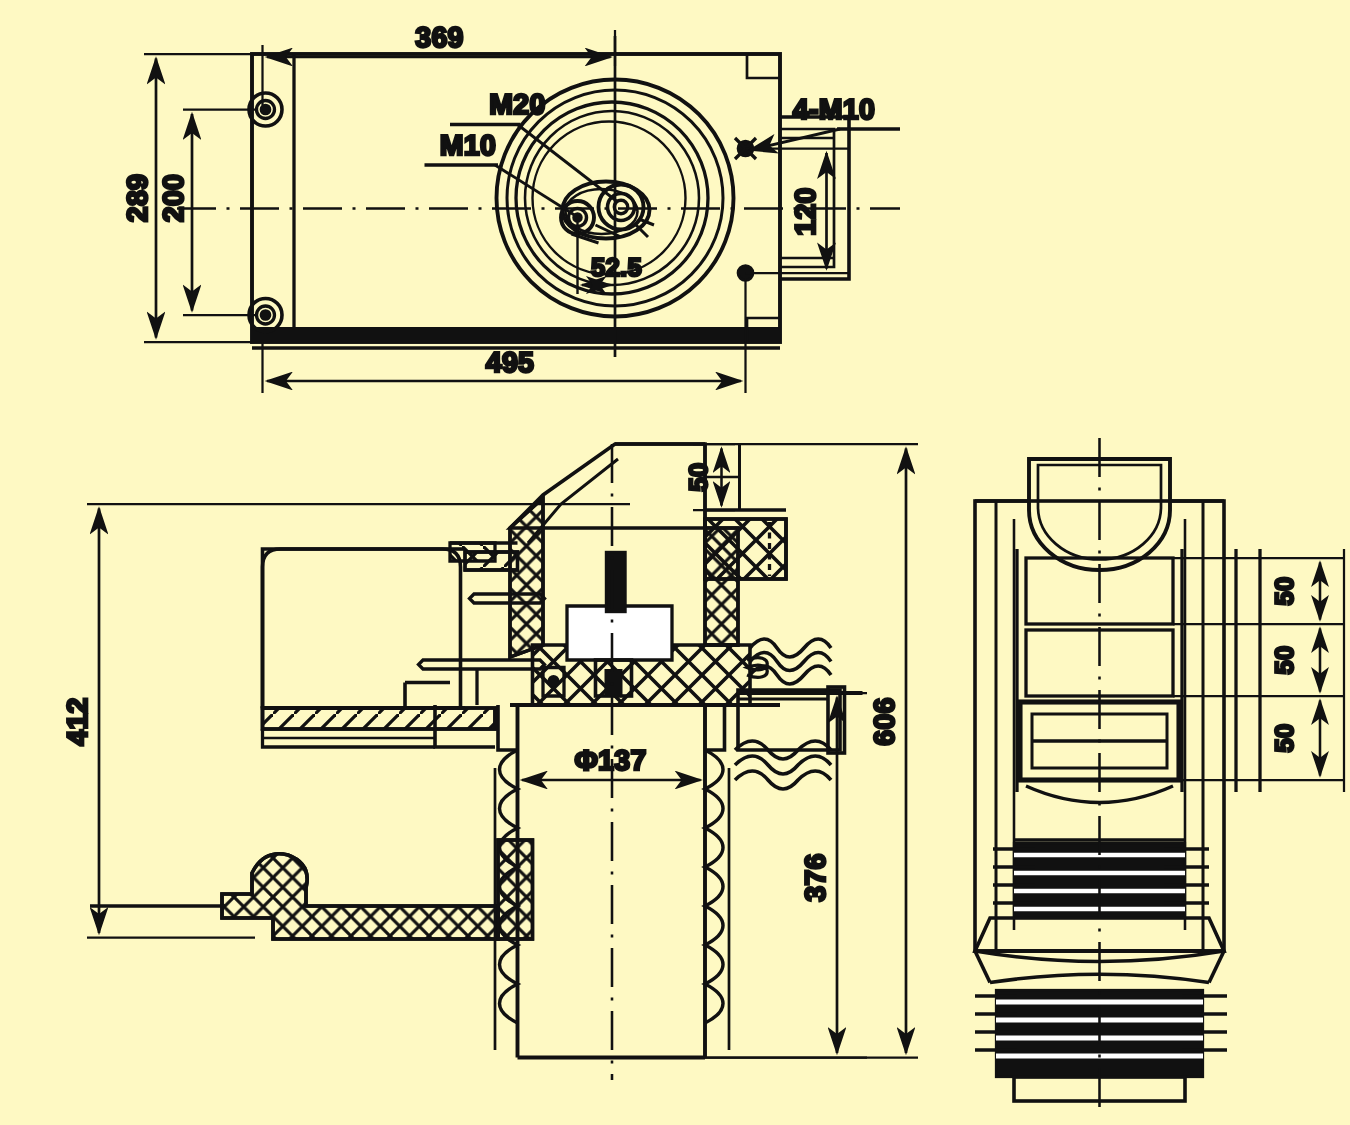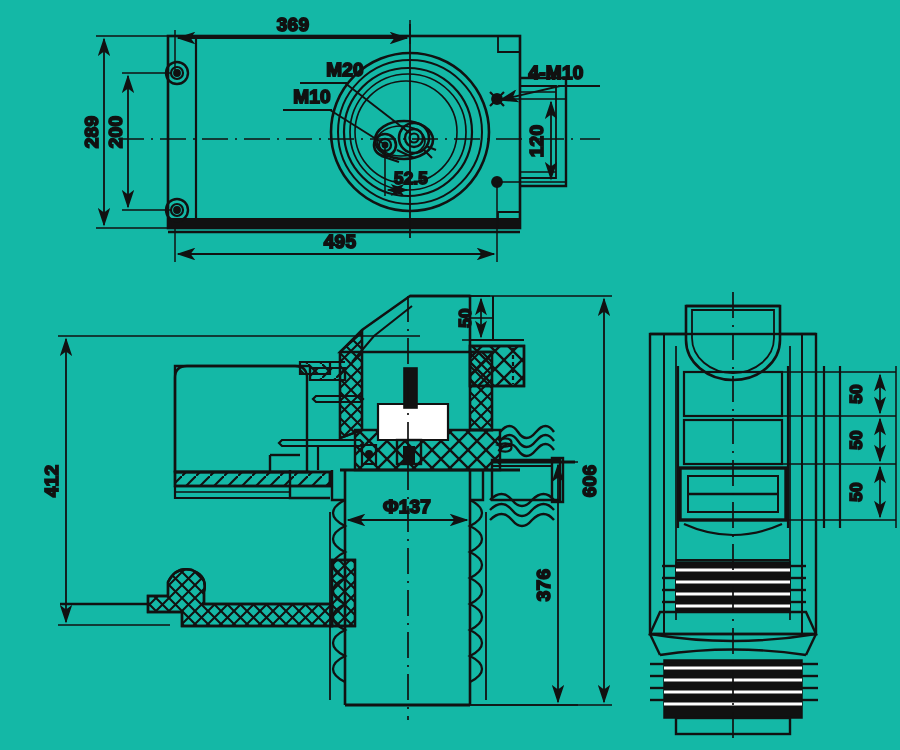--- a/index.html
+++ b/index.html
@@ -3,21 +3,21 @@
 <meta charset="utf-8">
 <title>Technical Drawing</title>
 <style>
   html,body{margin:0;padding:0;background:#ffffff;}
   body{
     width:900px;height:750px;
     font-family:"Liberation Sans","DejaVu Sans",sans-serif;
     color:#111;
     overflow:hidden;
   }
-  #sheet{position:relative;width:900px;height:750px;background:#14b8a6;}
+  #sheet{position:relative;width:900px;height:750px;background:#fef9c3;}
   svg{display:block;}
   .dimtext{
     font-family:"Liberation Sans","DejaVu Sans",sans-serif;
     font-size:19px;font-weight:700;fill:#111;
     letter-spacing:0.2px;
   }
   .dimtext.small{font-size:17px;}
   text{ user-select:none; }
 </style>
 </head>

